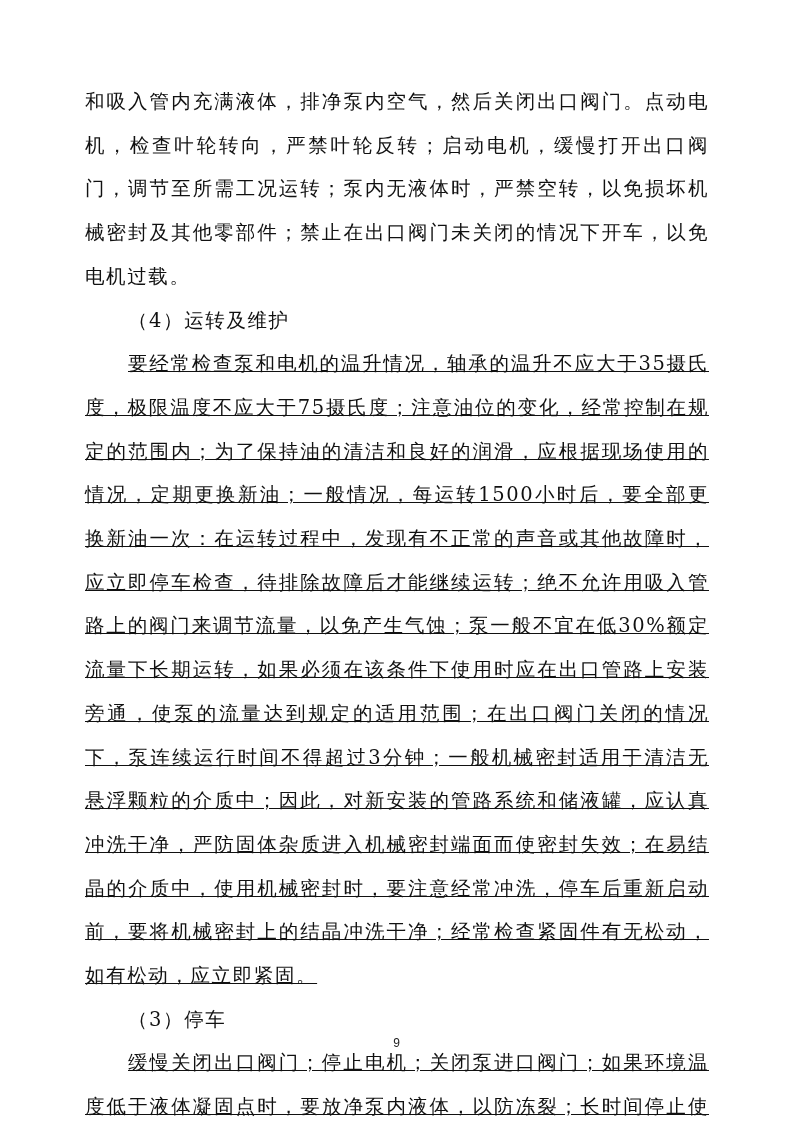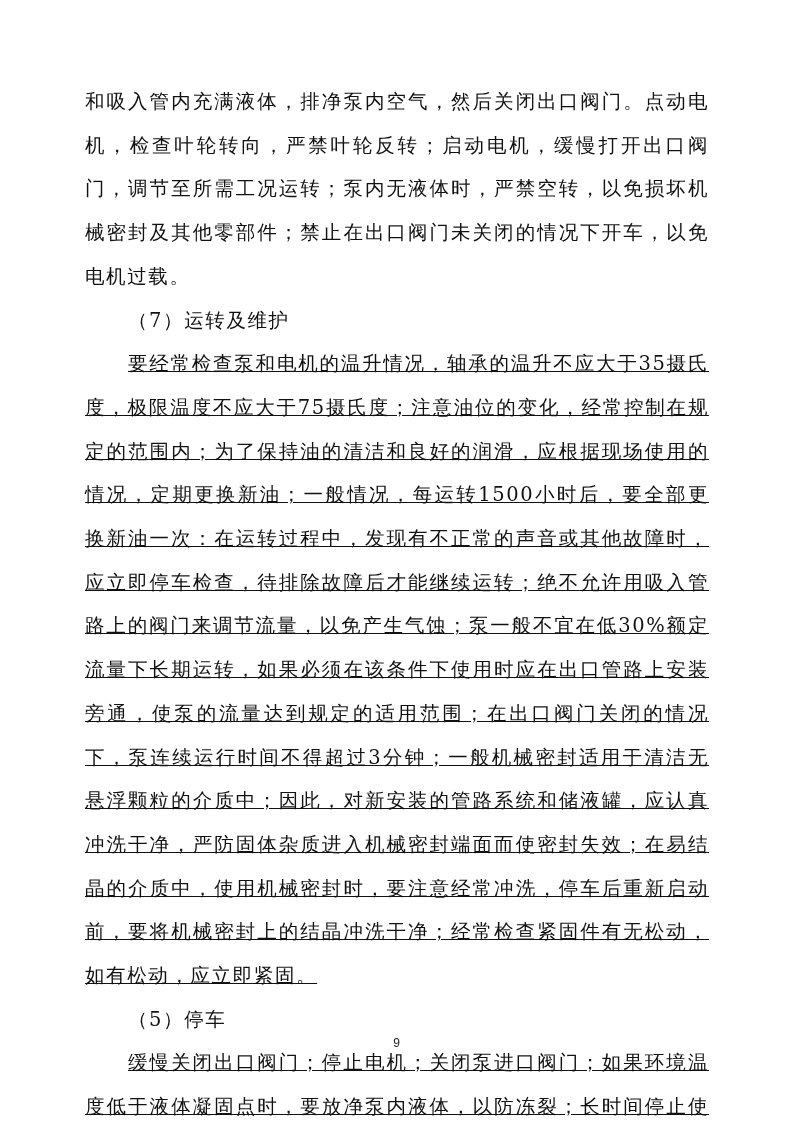--- a/index.html
+++ b/index.html
@@ -25,19 +25,19 @@
     font-family: "Liberation Sans", "DejaVu Sans", sans-serif;
     font-size: 12px; color: #222;
   }
 </style>
 </head>
 <body>
 
 <div class="page">
   <div class="content">
     <p class="para">和吸入管内充满液体，排净泵内空气，然后关闭出口阀门。点动电机，检查叶轮转向，严禁叶轮反转；启动电机，缓慢打开出口阀门，调节至所需工况运转；泵内无液体时，严禁空转，以免损坏机械密封及其他零部件；禁止在出口阀门未关闭的情况下开车，以免电机过载。</p>
-    <p class="heading">（7）运转及维护</p>
+    <p class="heading">（4）运转及维护</p>
     <p class="para indent">要经常检查泵和电机的温升情况，轴承的温升不应大于35摄氏度，极限温度不应大于75摄氏度；注意油位的变化，经常控制在规定的范围内；为了保持油的清洁和良好的润滑，应根据现场使用的情况，定期更换新油；一般情况，每运转1500小时后，要全部更换新油一次：在运转过程中，发现有不正常的声音或其他故障时，应立即停车检查，待排除故障后才能继续运转；绝不允许用吸入管路上的阀门来调节流量，以免产生气蚀；泵一般不宜在低30%额定流量下长期运转，如果必须在该条件下使用时应在出口管路上安装旁通，使泵的流量达到规定的适用范围；在出口阀门关闭的情况下，泵连续运行时间不得超过3分钟；一般机械密封适用于清洁无悬浮颗粒的介质中；因此，对新安装的管路系统和储液罐，应认真冲洗干净，严防固体杂质进入机械密封端面而使密封失效；在易结晶的介质中，使用机械密封时，要注意经常冲洗，停车后重新启动前，要将机械密封上的结晶冲洗干净；经常检查紧固件有无松动，如有松动，应立即紧固。</p>
-    <p class="heading">（5）停车</p>
+    <p class="heading">（3）停车</p>
     <p class="para indent">缓慢关闭出口阀门；停止电机；关闭泵进口阀门；如果环境温度低于液体凝固点时，要放净泵内液体，以防冻裂；长时间停止使用的泵，除将泵内的腐蚀性液体放净外，还要用清水冲洗干净，尤其是密封室认真冲洗干净；最好是将泵拆下清洗后重新装好，并将泵的进出口封闭后妥善保管；禁止在出口阀门</p>
   </div>
   <div class="page-number">9</div>
 </div>
 
 </body></html>

